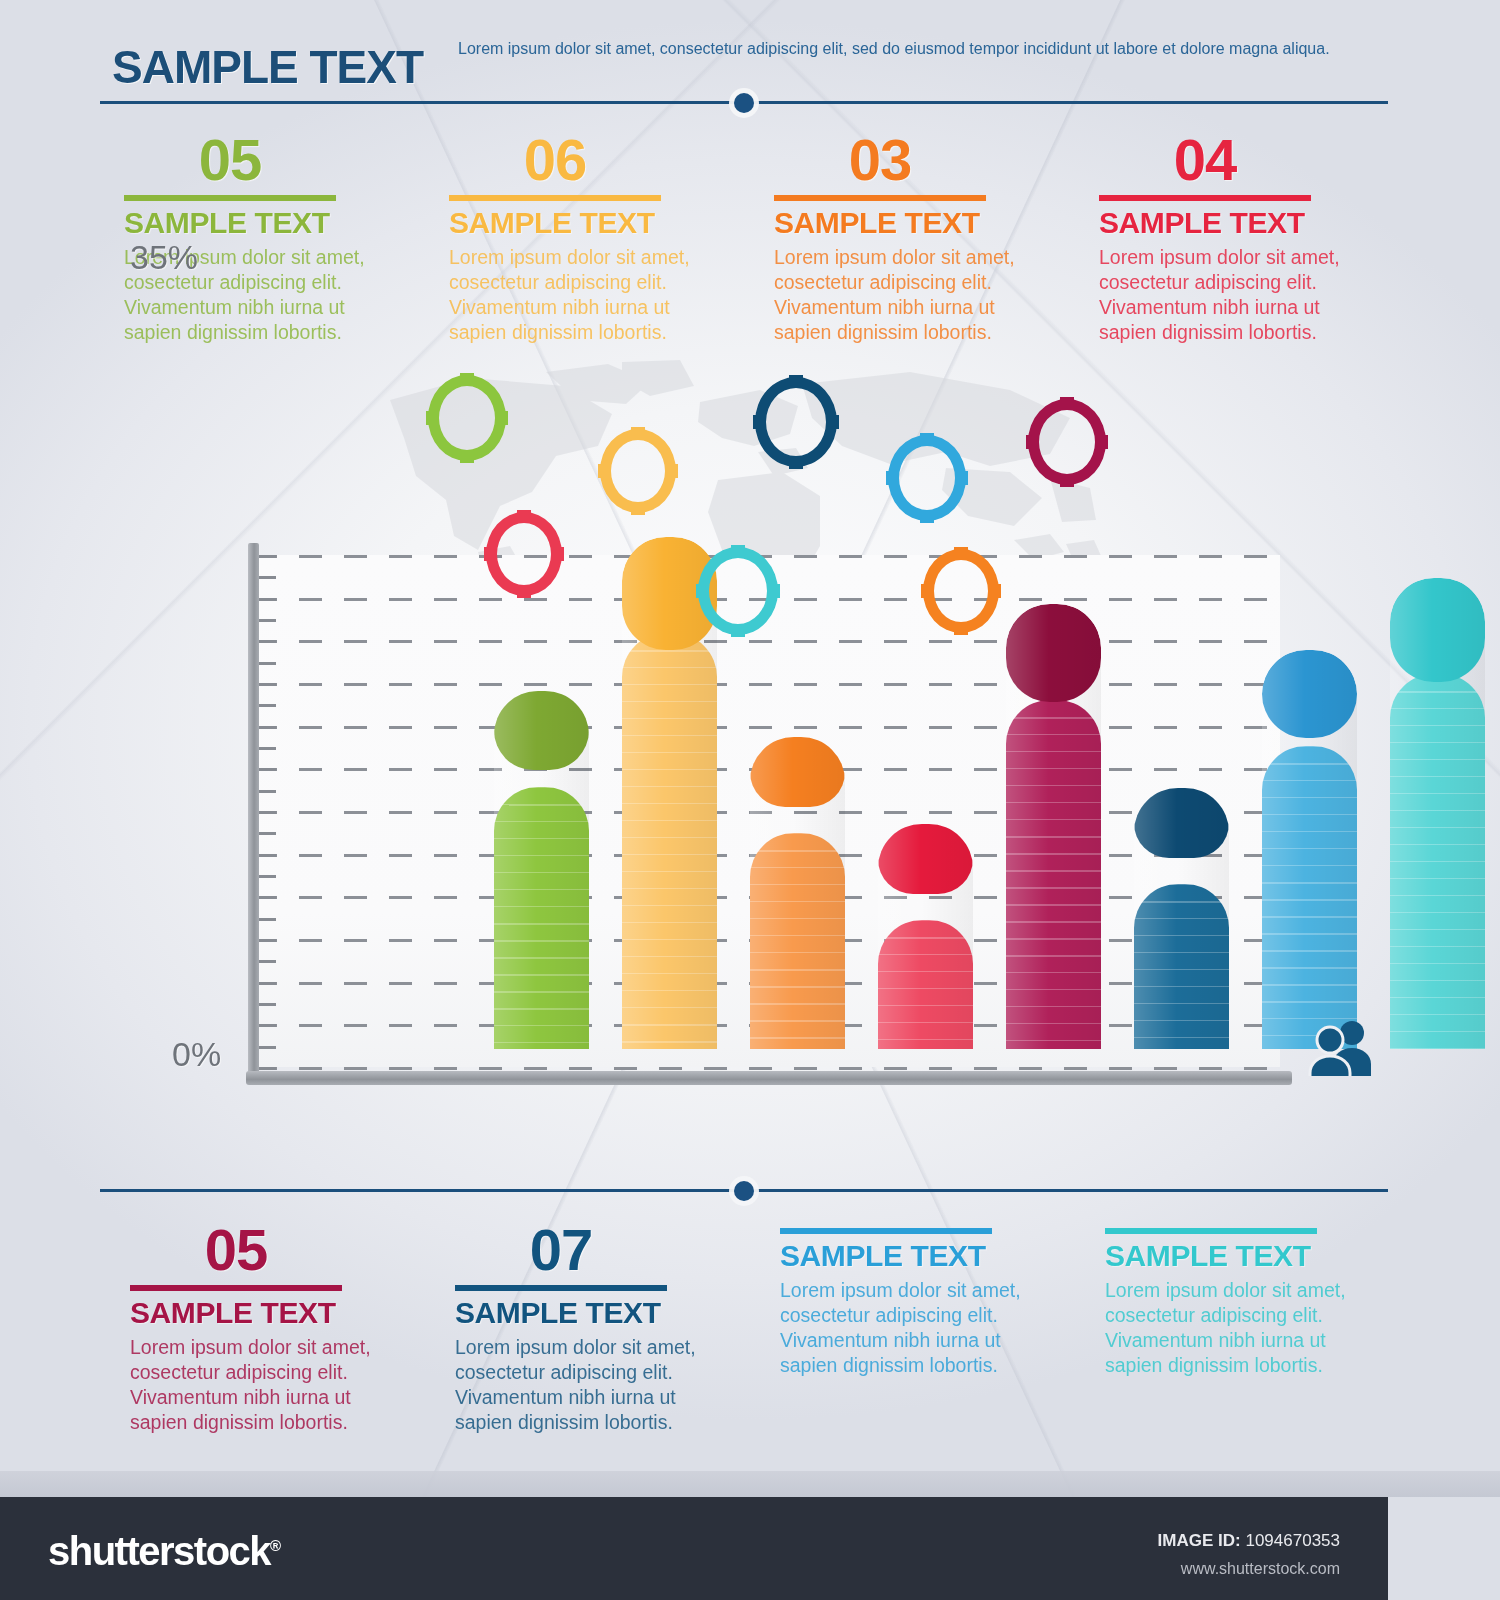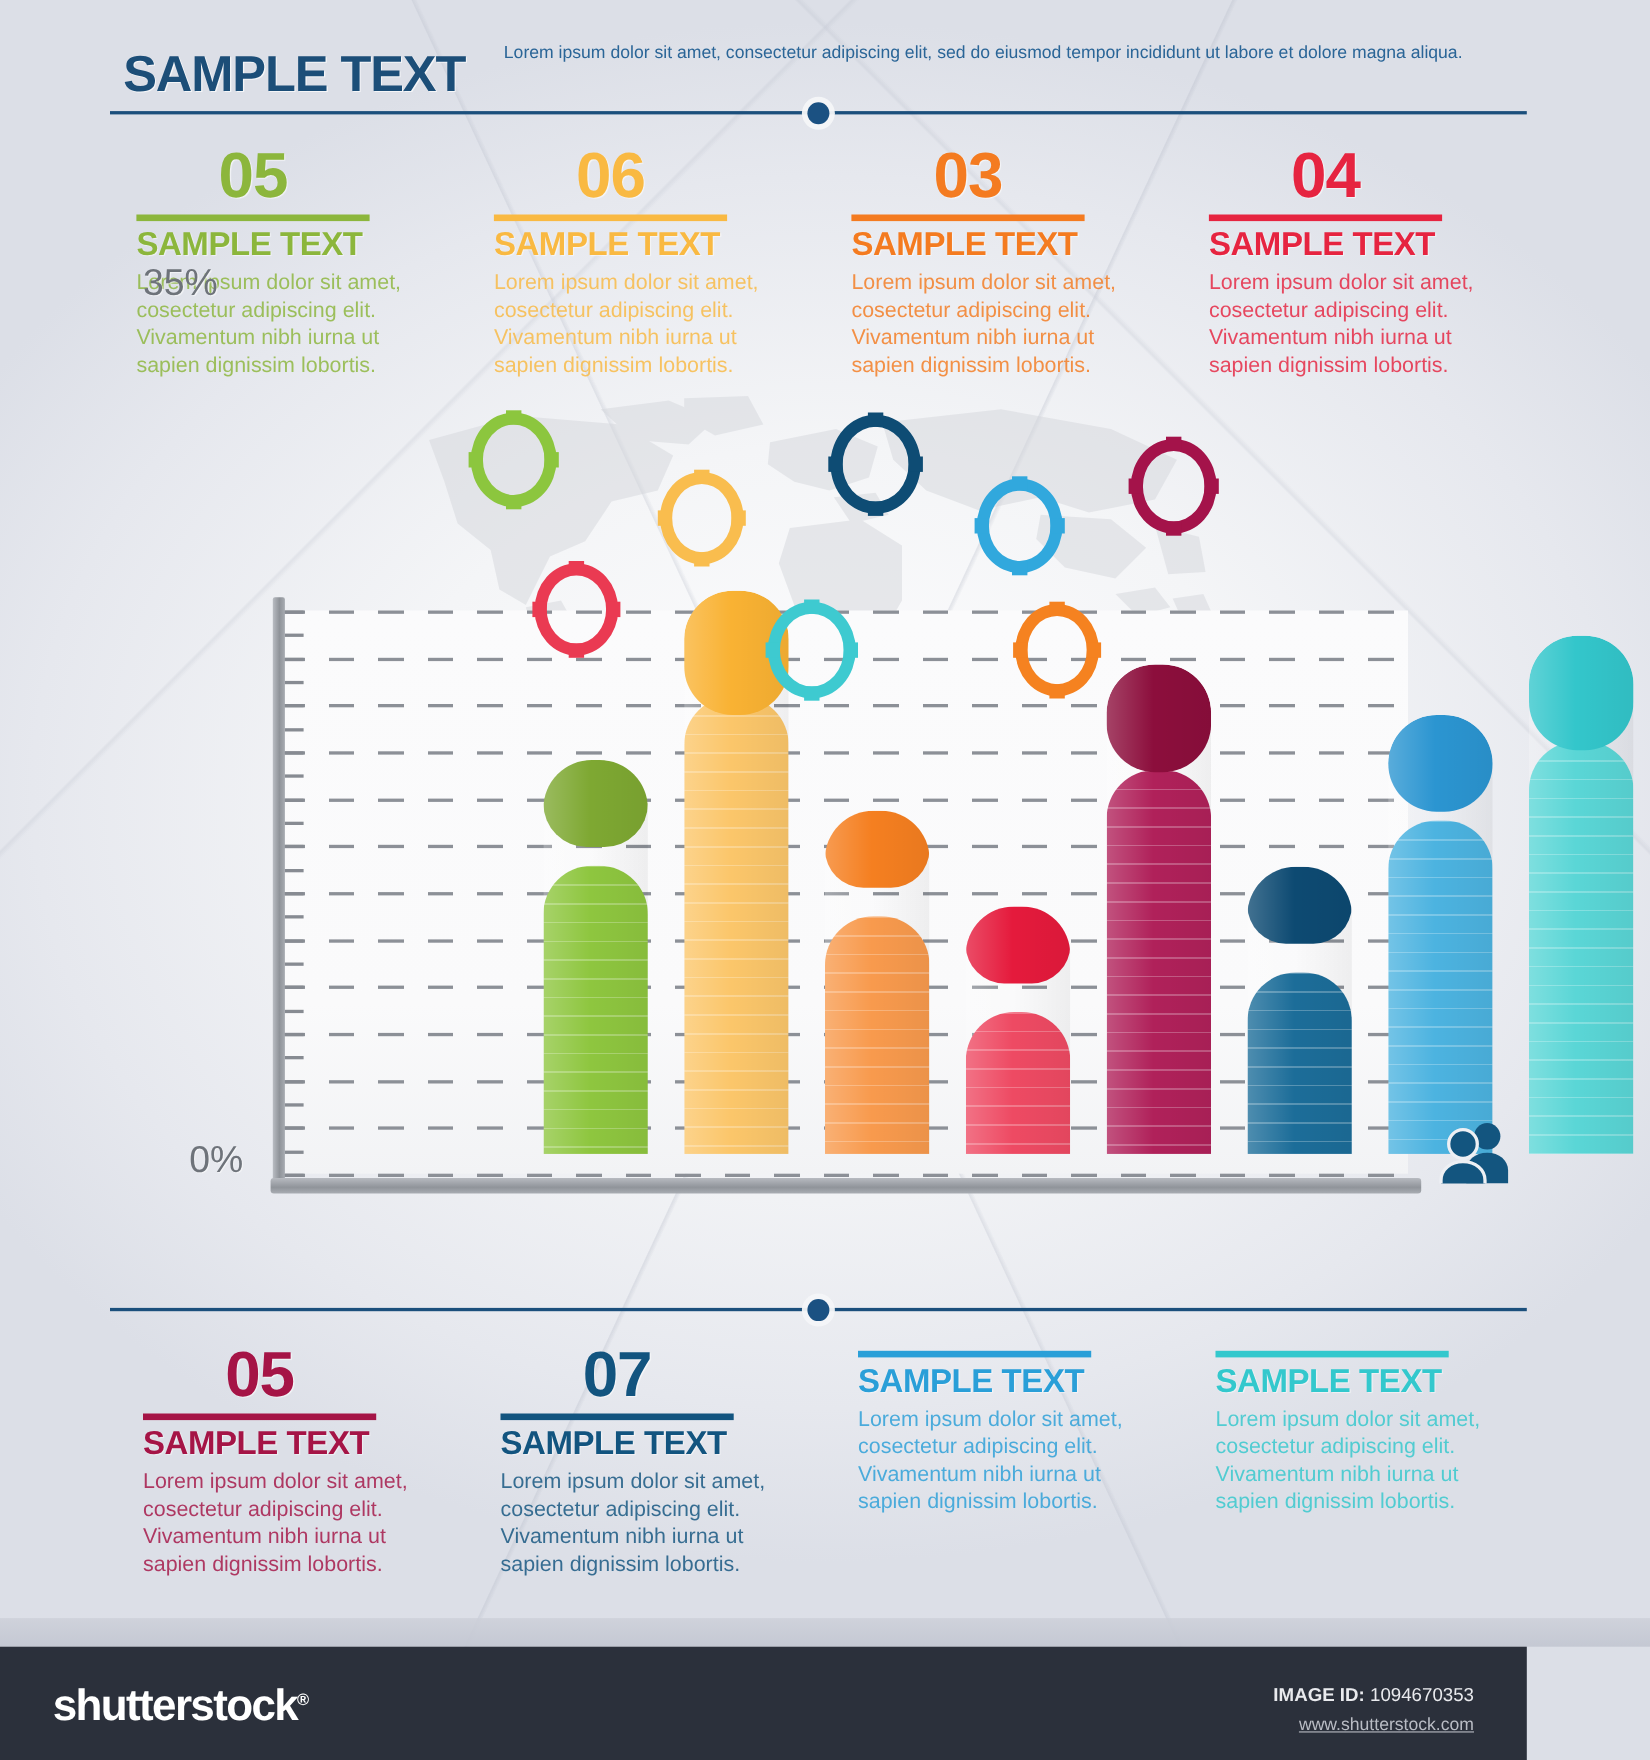--- a/index.html
+++ b/index.html
@@ -185,21 +185,21 @@
     font-family: "Liberation Sans", sans-serif;
   }
   #footer-logo sup { font-size: 15px; vertical-align: super; }
   #footer-imageid {
     position: absolute; right: 48px; top: 34px;
     color: #e9eaee; font-size: 17px; font-weight: bold;
   }
   #footer-imageid .idval { font-weight: normal; }
   #footer-url {
     position: absolute; right: 48px; top: 63px;
-    color: #b9bcc4; font-size: 16px; text-decoration: underline;
+    color: #b9bcc4; font-size: 16px;
   }
   
   #footer-strip {
     position: absolute; left: 0; bottom: 103px; width: 1500px; height: 26px;
     background: linear-gradient(180deg, rgba(205,208,217,.85), rgba(195,199,210,.95));
   }
 </style>
 </head>
 <body>
 

